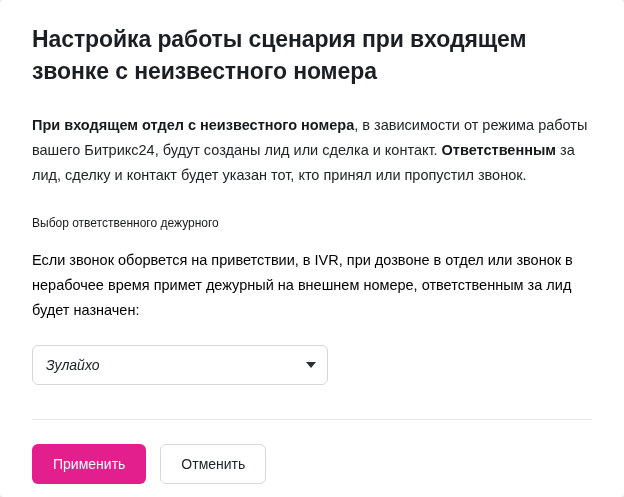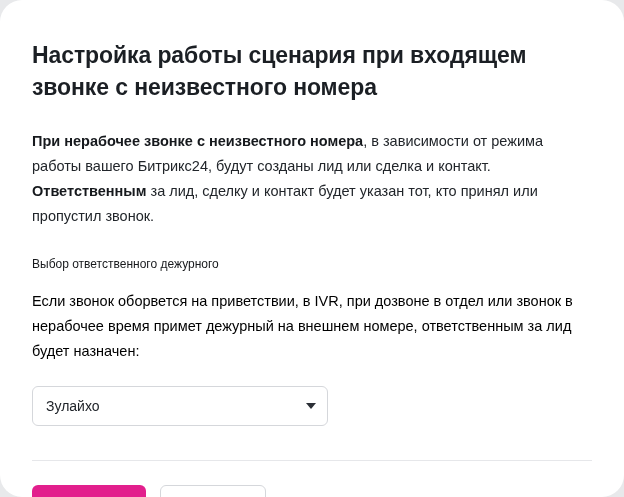--- a/index.html
+++ b/index.html
@@ -14,23 +14,23 @@
     font-family: "Liberation Sans", sans-serif;
     -webkit-font-smoothing: antialiased;
   }
   .dialog {
     position: absolute;
     left: 0;
     top: 0;
     width: 624px;
     height: 497px;
     background: #ffffff;
-    border-radius: 22px;
+    border-radius: 4px;
     box-sizing: border-box;
-    padding: 39px 32px 0 32px;
+    padding: 23px 32px 0 32px;
     overflow: hidden;
   }
   .title {
     font-size: 23px;
     line-height: 32px;
     font-weight: bold;
     color: #1b1f24;
     letter-spacing: -0.1px;
     margin: 0 0 26px 0;
     max-width: 530px;
@@ -57,20 +57,21 @@
     line-height: 25px;
     color: #000000;
     margin: 0 0 22px 0;
     max-width: 560px;
   }
   .select-wrap {
     position: relative;
     width: 296px;
     height: 40px;
     margin-bottom: 34px;
+    font-style: italic;
   }
   .select-box {
     box-sizing: border-box;
     width: 100%;
     height: 100%;
     border: 1px solid #d5d7db;
     border-radius: 6px;
     background: #ffffff;
     display: flex;
     align-items: center;
@@ -127,21 +128,21 @@
     min-width: 100px;
   }
 </style>
 </head>
 <body>
 
 <div class="dialog">
 
   <h1 class="title">Настройка работы сценария при входящем звонке с неизвестного номера</h1>
 
-  <p class="intro"><b>При нерабочее звонке с неизвестного номера</b><span>, в зависимости от режима работы вашего Битрикс24, будут созданы лид или сделка и контакт. </span><b>Ответственным</b><span> за лид, сделку и контакт будет указан тот, кто принял или пропустил звонок.</span></p>
+  <p class="intro"><b>При входящем отдел с неизвестного номера</b><span>, в зависимости от режима работы вашего Битрикс24, будут созданы лид или сделка и контакт. </span><b>Ответственным</b><span> за лид, сделку и контакт будет указан тот, кто принял или пропустил звонок.</span></p>
 
   <h2 class="subtitle">Выбор ответственного дежурного</h2>
 
   <p class="desc">Если звонок оборвется на приветствии, в IVR, при дозвоне в отдел или звонок в нерабочее время примет дежурный на внешнем номере, ответственным за лид будет назначен:</p>
 
   <div class="select-wrap">
     <div class="select-box">Зулайхо</div>
     <span class="select-arrow"></span>
   </div>
 

